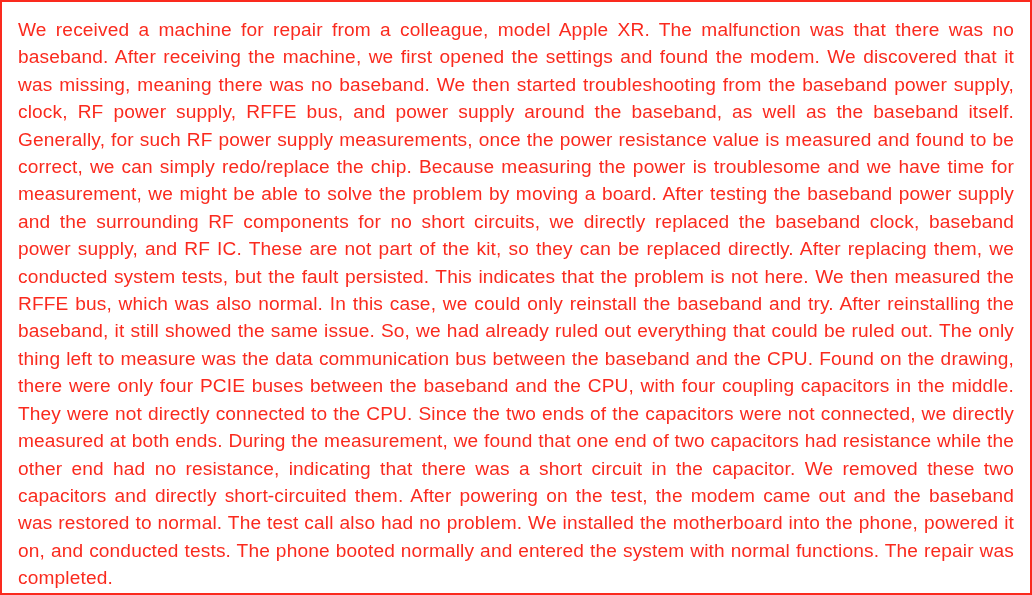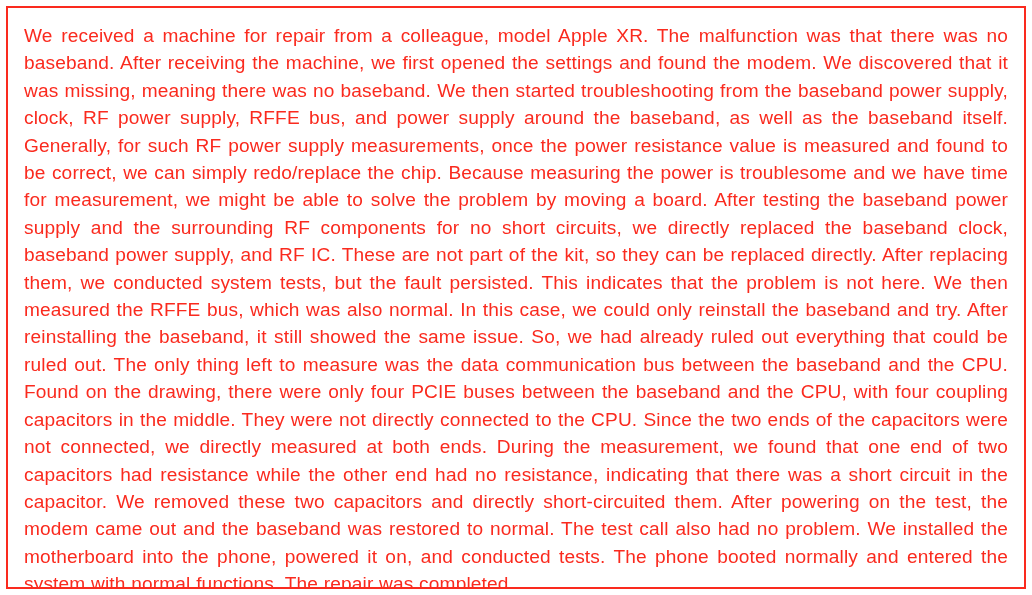--- a/index.html
+++ b/index.html
@@ -9,21 +9,20 @@
   }
   body {
     width: 1032px;
     height: 595px;
     font-family: "Liberation Sans", sans-serif;
   }
   .page {
     box-sizing: border-box;
     width: 1032px;
     height: 595px;
-    padding: 6px;
     background: #ffffff;
   }
   .text-frame {
     box-sizing: border-box;
     width: 100%;
     height: 100%;
     border: 2px solid #fa2a1e;
     background: #ffffff;
     padding: 14px 16px 10px 16px;
     overflow: hidden;

